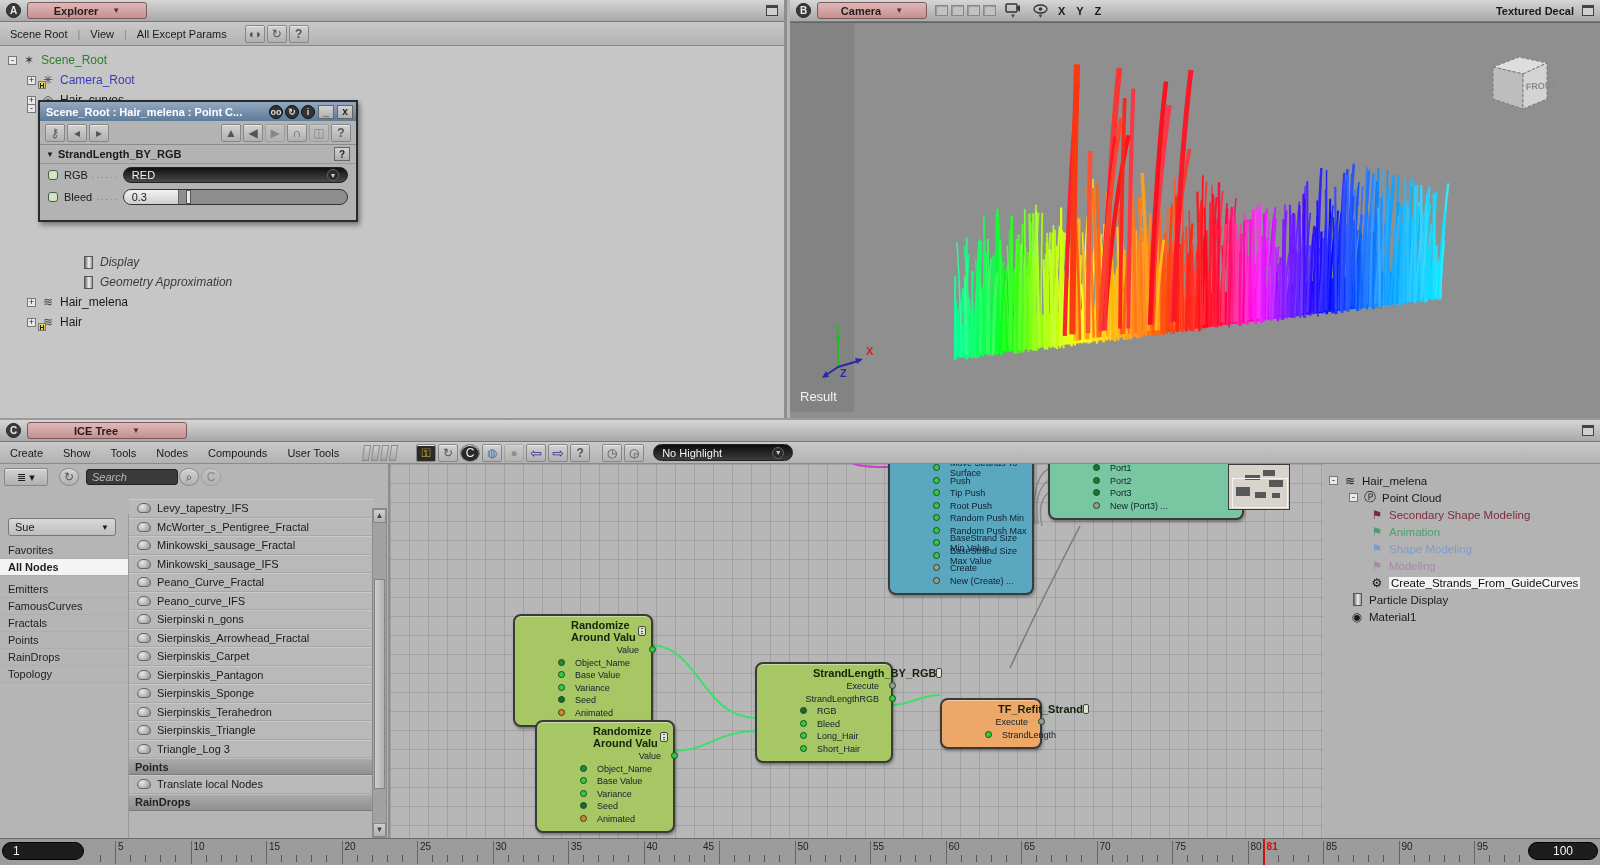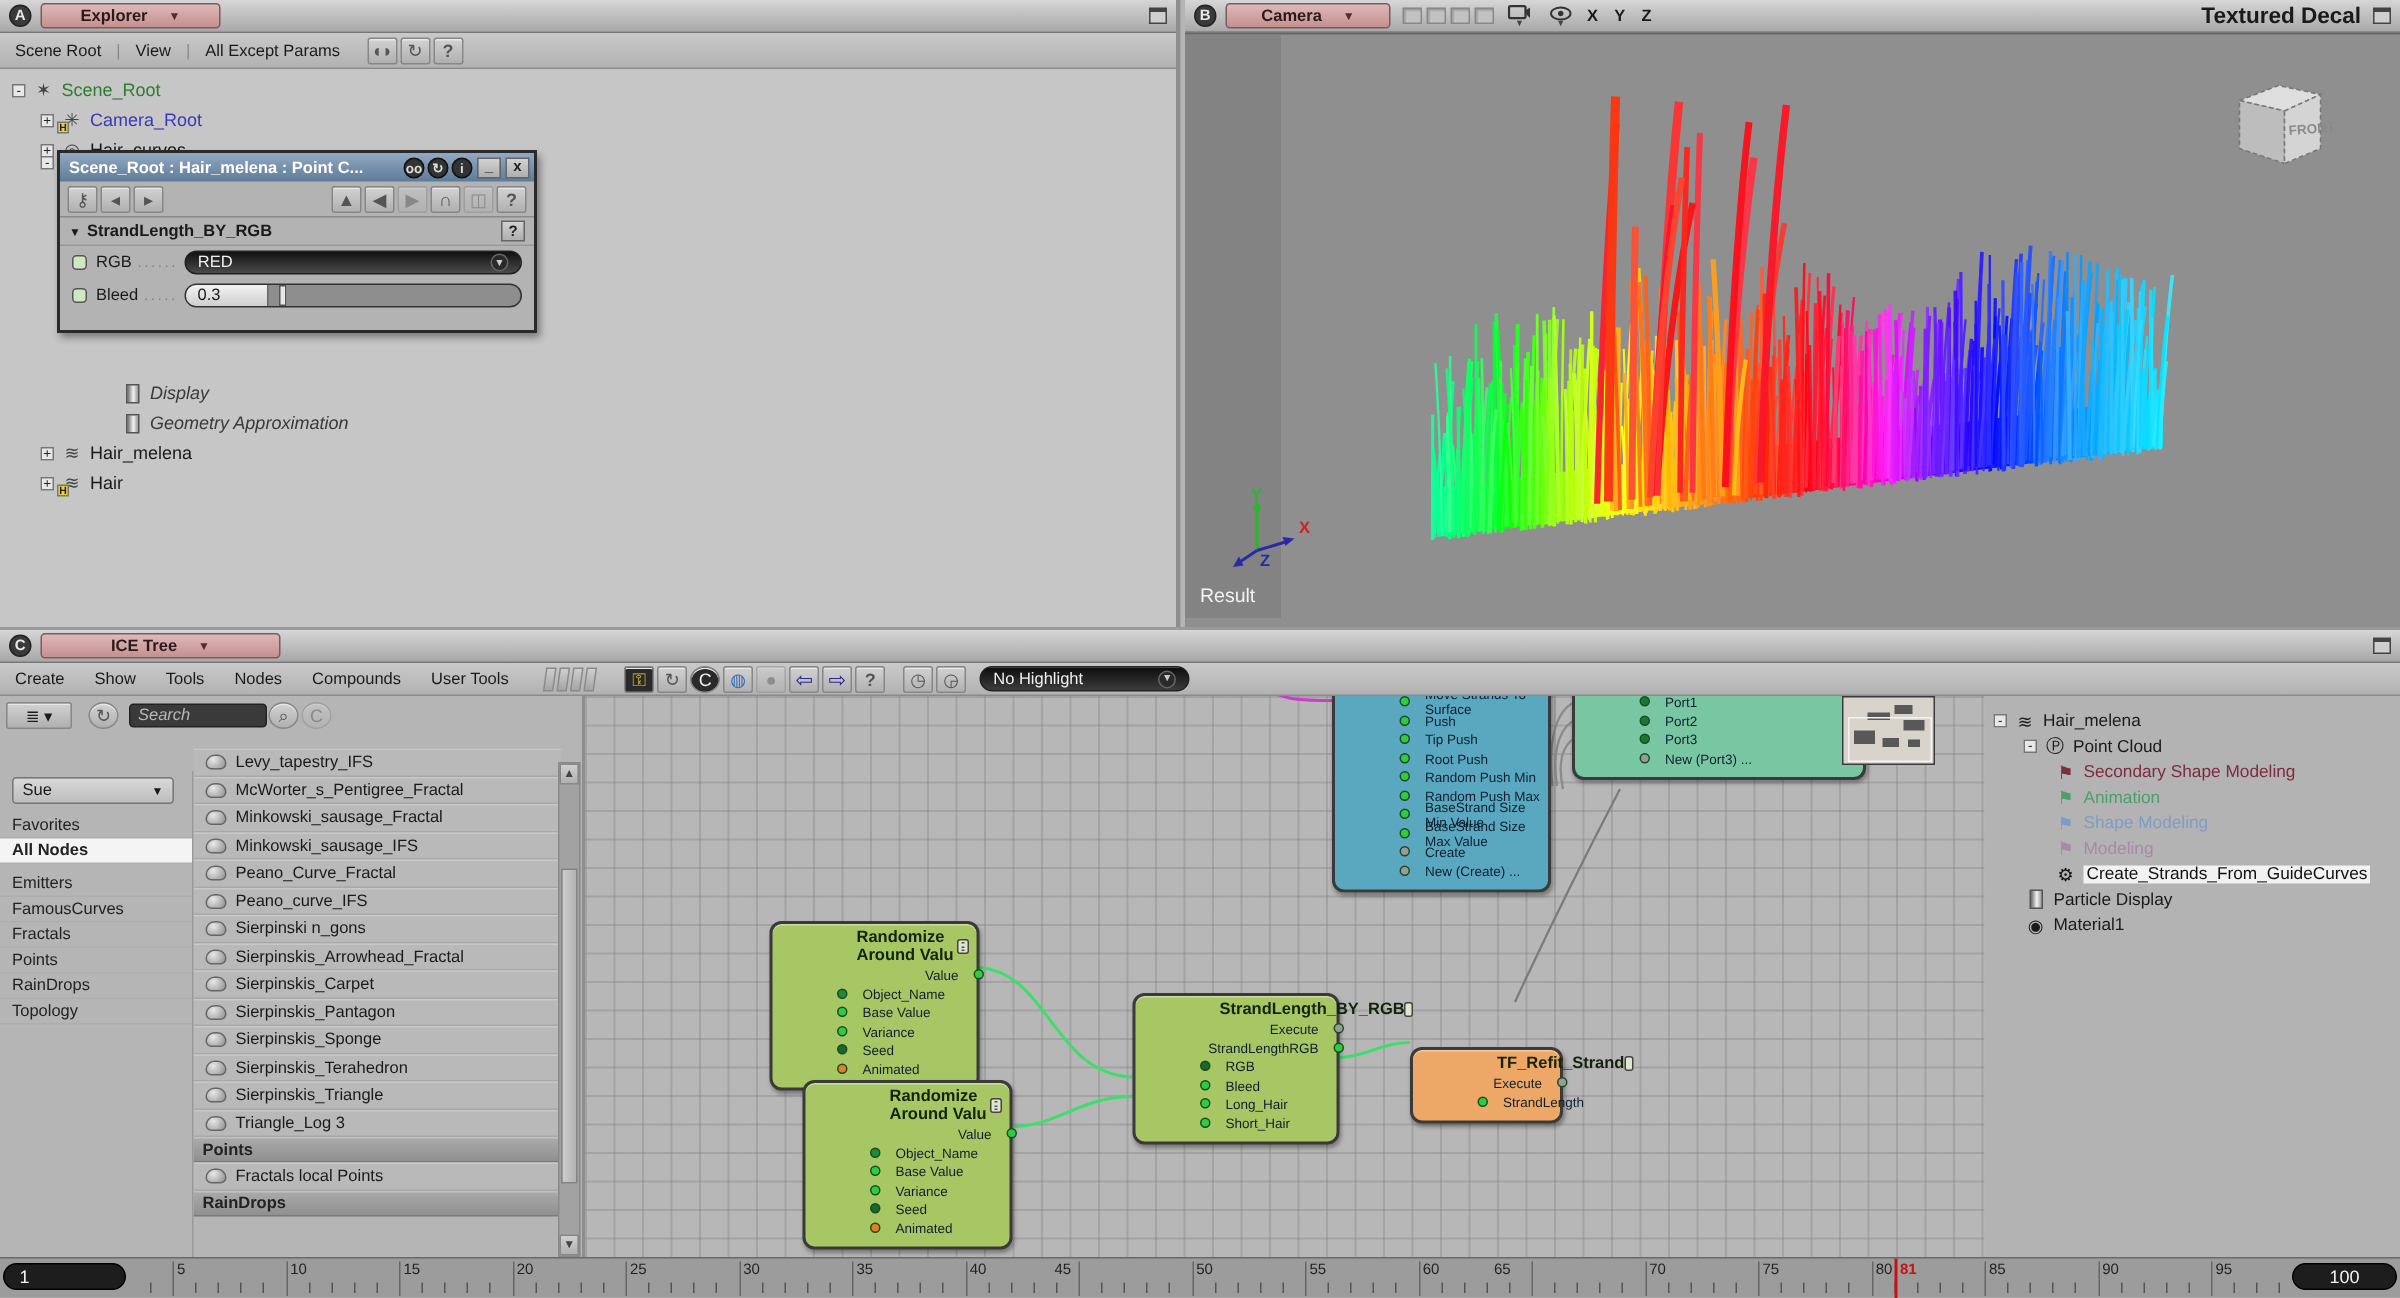--- a/index.html
+++ b/index.html
@@ -286,21 +286,21 @@
       <span class="tri">▼</span>
     </div>
     <div class="hdr-glyph">
       <svg width="15" height="10" viewBox="0 0 15 10">
           <ellipse cx="7.5" cy="5" rx="6.5" ry="4" fill="none" stroke="#333" stroke-width="1.3"></ellipse>
           <circle cx="7.5" cy="5" r="1.8" fill="#333"></circle>
         </svg>
       <span class="tri">▼</span>
     </div>
     <span style="font-size:11px; font-weight:bold; letter-spacing:4px; margin-left:4px;">X Y Z</span>
-    <span style="margin-left:auto; margin-right:26px; font-size:15px; font-weight:bold;">Textured Decal</span>
+    <span style="margin-left:auto; margin-right:26px; font-size:11px; font-weight:bold;">Textured Decal</span>
     <div class="win-icon"></div>
   </div>
   <div id="vpbody">
     <div class="lstrip"></div>
     <svg id="hair-svg" width="810" height="390">
         <defs>
           <linearGradient id="rb" x1="0" x2="1">
             <stop offset="0%" stop-color="hsl(155,100%,50%)"></stop>
             <stop offset="5%" stop-color="hsl(139.375,100%,50%)"></stop>
             <stop offset="10%" stop-color="hsl(120,100%,50%)"></stop>
@@ -1147,21 +1147,21 @@
           <span class="slime"></span>
           <span>Sierpinskis_Triangle</span>
         </div>
         <div class="nrow">
           <span class="slime"></span>
           <span>Triangle_Log 3</span>
         </div>
         <div class="nsec">Points</div>
         <div class="nrow">
           <span class="slime"></span>
-          <span>Fractals local Points</span>
+          <span>Translate local Nodes</span>
         </div>
         <div class="nsec">RainDrops</div>
       </div>
     <div id="nscroll">
       <div class="sbtn">▲</div>
       <div id="nthumb"></div>
       <div class="sbtn" style="position:absolute; bottom:0; left:0; right:0;">▼</div>
     </div>
   </div>
 
@@ -1491,21 +1491,21 @@
       <div class="tick" style="left: 900.2px; top: 16px; height: 7px;"></div>
       <div class="tick" style="left: 915.3px; top: 16px; height: 7px;"></div>
       <div class="tick" style="left: 930.4px; top: 16px; height: 7px;"></div>
       <div class="tick" style="left: 945.5px; top: 2px; height: 23px; background: rgb(102, 102, 102);"></div>
       <div class="tlabel" style="left: 948.5px;">60</div>
       <div class="tick" style="left: 960.6px; top: 16px; height: 7px;"></div>
       <div class="tick" style="left: 975.7px; top: 16px; height: 7px;"></div>
       <div class="tick" style="left: 990.8px; top: 16px; height: 7px;"></div>
       <div class="tick" style="left: 1005.9px; top: 16px; height: 7px;"></div>
       <div class="tick" style="left: 1021px; top: 2px; height: 23px; background: rgb(102, 102, 102);"></div>
-      <div class="tlabel" style="left: 996px;">65</div>
+      <div class="tlabel" style="left: 1024px;">65</div>
       <div class="tick" style="left: 1036.1px; top: 16px; height: 7px;"></div>
       <div class="tick" style="left: 1051.2px; top: 16px; height: 7px;"></div>
       <div class="tick" style="left: 1066.3px; top: 16px; height: 7px;"></div>
       <div class="tick" style="left: 1081.4px; top: 16px; height: 7px;"></div>
       <div class="tick" style="left: 1096.5px; top: 2px; height: 23px; background: rgb(102, 102, 102);"></div>
       <div class="tlabel" style="left: 1099.5px;">70</div>
       <div class="tick" style="left: 1111.6px; top: 16px; height: 7px;"></div>
       <div class="tick" style="left: 1126.7px; top: 16px; height: 7px;"></div>
       <div class="tick" style="left: 1141.8px; top: 16px; height: 7px;"></div>
       <div class="tick" style="left: 1156.9px; top: 16px; height: 7px;"></div>

